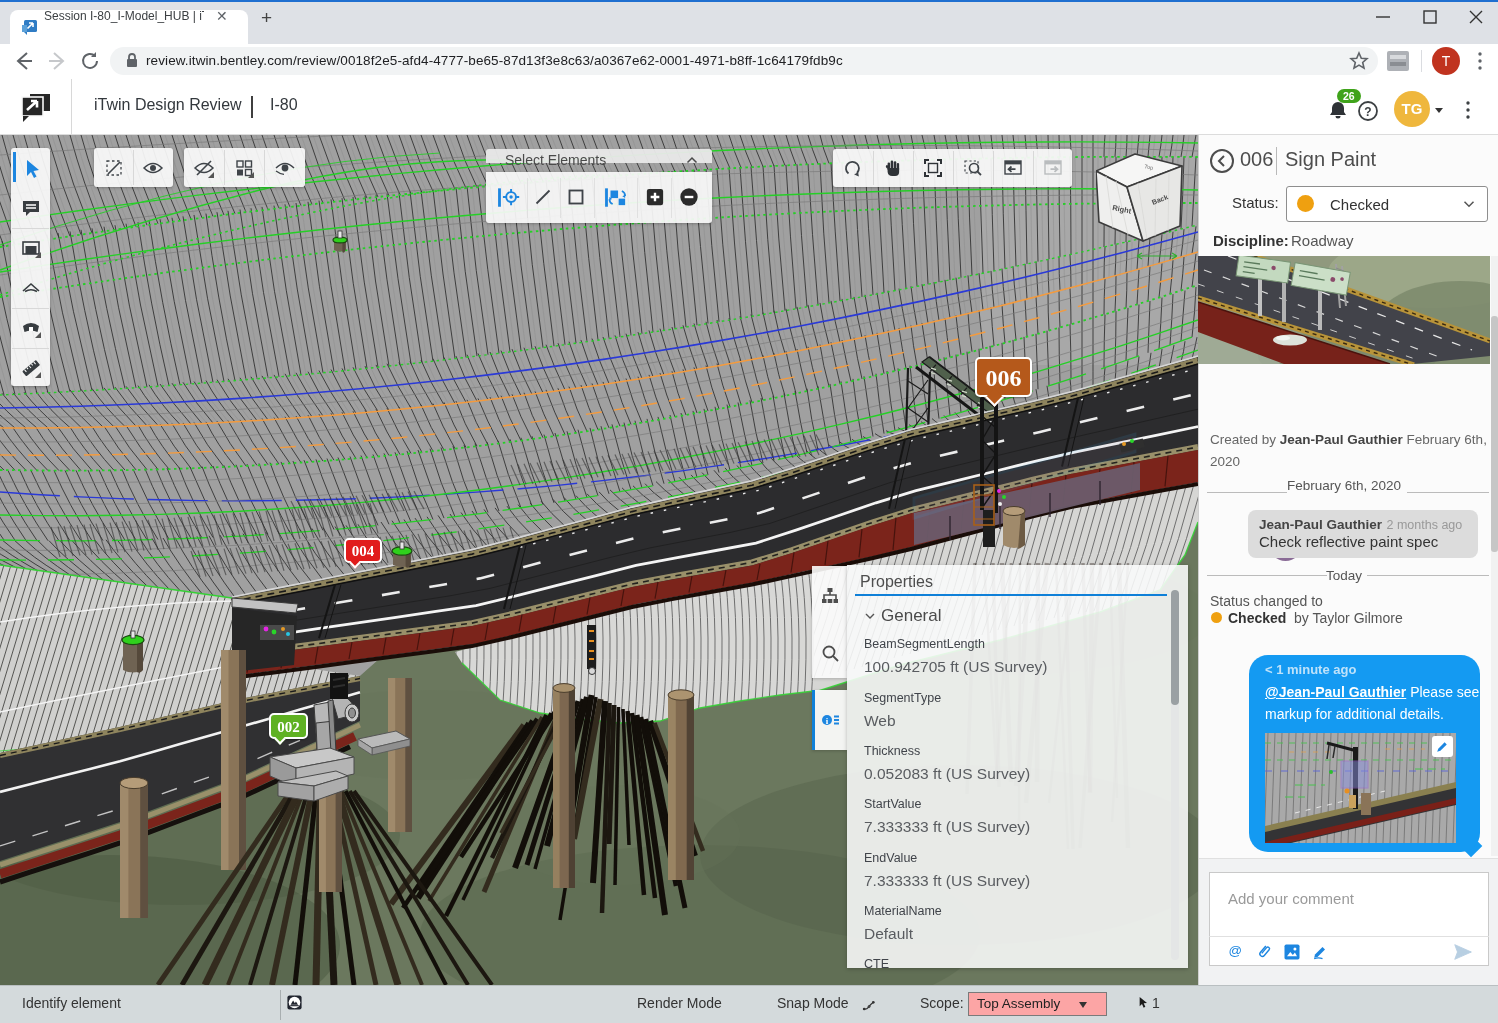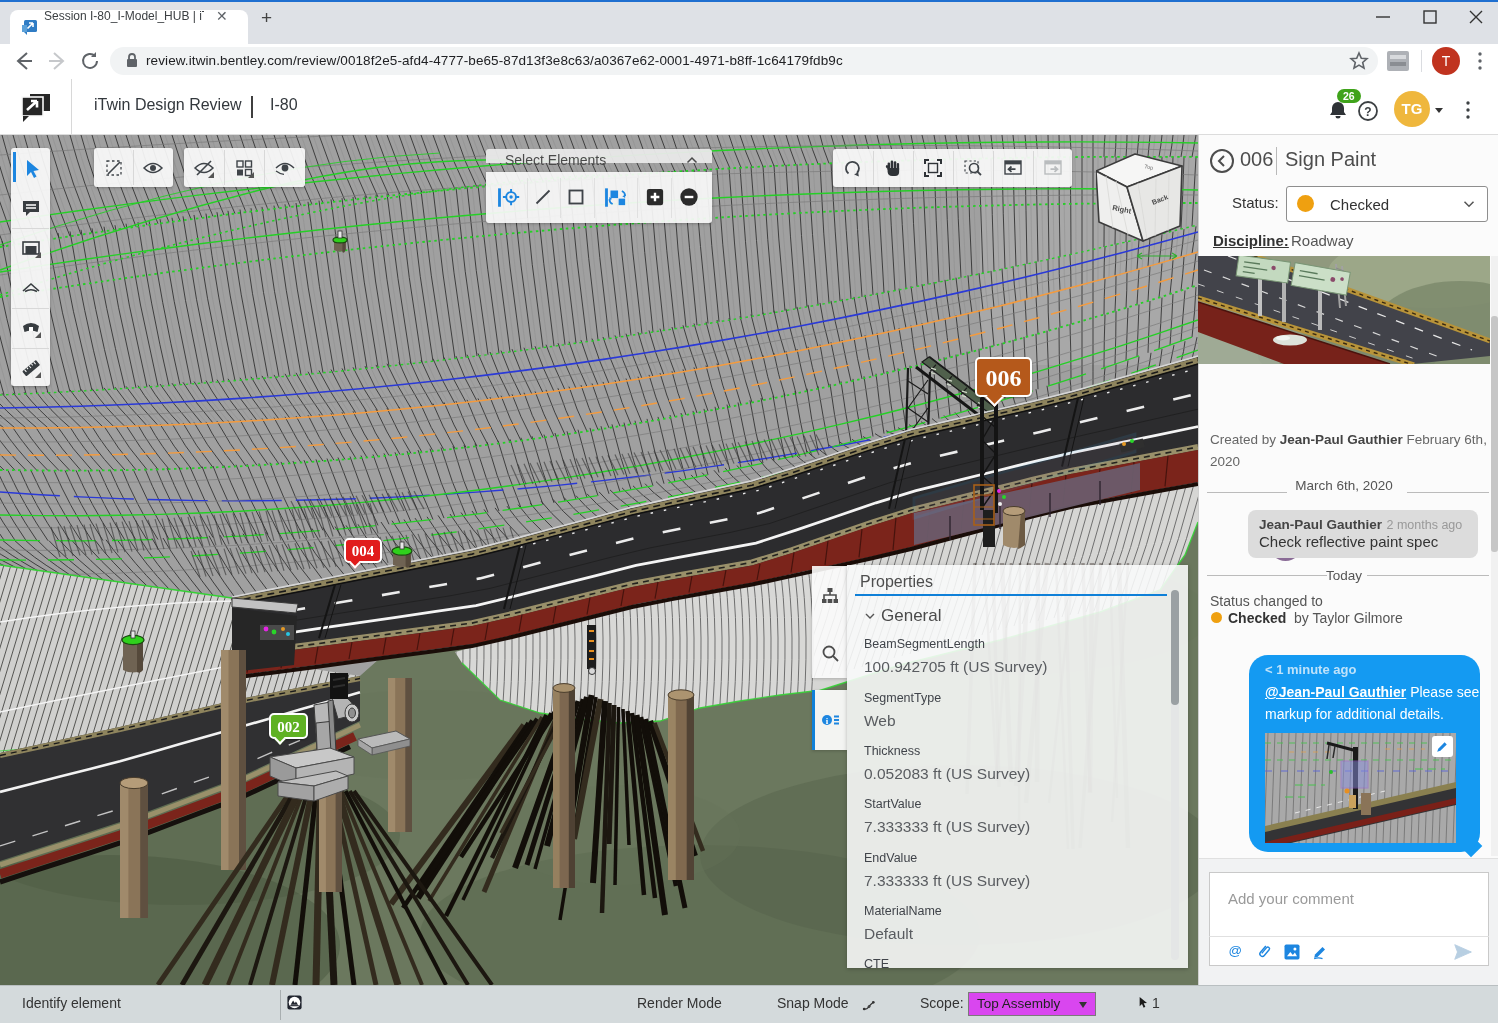--- a/index.html
+++ b/index.html
@@ -31,21 +31,21 @@
 #selbody{left:486px;top:37px;width:226px;height:51px;background:rgba(248,248,248,0.92);border-radius:0 0 3px 3px;box-shadow:0 1px 3px rgba(0,0,0,0.25);}
 
 .marker{position:absolute;color:#fff;font-family:"Liberation Serif",serif;font-weight:bold;text-align:center;border:2.5px solid #fff;border-radius:5px;box-shadow:0 1px 2px rgba(0,0,0,0.35);}
 .marker .tail{position:absolute;width:13px;height:13px;transform:rotate(45deg);}
 
 #sb-title{left:1240px;top:148px;font-size:20px;color:#4d4d4d;}
 #signpaint{left:1285px;top:148px;font-size:20px;color:#4d4d4d;}
 .sbdiv{position:absolute;background:#b9b9b9;}
 #statuslbl{left:1232px;top:194px;font-size:15px;color:#333;}
 #statusdd{left:1286px;top:186px;width:202px;height:36px;background:#fff;border:1px solid #8e8e8e;border-radius:3px;}
-#disclbl{left:1213px;top:232px;font-size:15px;color:#333;font-weight:bold;text-decoration:underline;}
+#disclbl{left:1213px;top:232px;font-size:15px;color:#333;font-weight:bold;}
 #discval{left:1291px;top:232px;font-size:15px;color:#555;}
 #thumb{left:1198px;top:256px;width:292px;height:108px;overflow:hidden;}
 #gosave{left:1198px;top:364px;width:292px;height:52px;background:#000;color:#fff;font-size:15px;text-align:center;line-height:52px;}
 #created{left:1210px;top:429px;width:280px;font-size:13.5px;color:#666;line-height:22px;}
 .tdivline{position:absolute;height:1px;background:#bbb;top:492px;}
 #febdate{left:1198px;top:478px;width:292px;text-align:center;font-size:13.5px;color:#555;}
 #jg{left:1269px;top:528px;width:33px;height:33px;border-radius:50%;background:#8a6b96;color:#000000;font-size:13px;text-align:center;line-height:33px;}
 #jgbubble{left:1248px;top:510px;width:230px;height:48px;background:#dcdcdc;border-radius:8px;padding:5px 0 0 11px;}
 #todaydiv{left:1198px;top:568px;width:292px;text-align:center;font-size:13.5px;color:#555;}
 .tdivline2{position:absolute;height:1px;background:#bbb;top:575px;}
@@ -61,21 +61,21 @@
 #proppanel{left:847px;top:565px;width:341px;height:403px;background:rgba(251,252,252,0.88);box-shadow:0 1px 4px rgba(0,0,0,0.25);}
 #proptitle{left:860px;top:573px;font-size:16px;color:#4d4d4d;}
 #propline{left:855px;top:594px;width:312px;height:2px;background:#0f80d8;}
 #general{left:881px;top:606px;font-size:17px;color:#4a4a4a;}
 .plabel{position:absolute;left:864px;font-size:12.5px;color:#40444a;}
 .pvalue{position:absolute;left:864px;font-size:15.5px;color:#595c60;}
 #propscroll{left:1171px;top:590px;width:8px;height:115px;background:#9aa0a3;border-radius:4px;}
 #propscrolltrack{left:1171px;top:600px;width:8px;height:360px;background:#e4e6e6;border-radius:4px;}
 
 #statusbar{left:0;top:985px;width:1498px;height:38px;background:#d4dadc;border-top:1px solid #b9bfc1;font-size:14px;color:#333;}
-#scopebox{left:968px;top:992px;width:128px;height:24px;background:#d946ef;border:1px solid #7a7a7a;font-size:13.5px;color:#222;padding:3px 4px 0 8px;}
+#scopebox{left:968px;top:992px;width:139px;height:24px;background:#fca5a5;border:1px solid #7a7a7a;font-size:13.5px;color:#222;padding:3px 4px 0 8px;}
 </style></head><body>
 <div id="page">
     <div class="abs" id="accent"></div>
     <div class="abs" id="tabbar"></div>
     <div class="abs" id="tab"></div>
     <svg class="abs" style="left:21px;top:19px;" width="18" height="16" viewBox="0 0 18 16">
       <rect x="3" y="1" width="13" height="12" rx="1.5" fill="#2f7cc4"></rect>
       <path d="M6.5 9.5 L12 4 M12 4 L12 8 M12 4 L8 4" stroke="#fff" stroke-width="1.6" fill="none"></path>
       <path d="M3 13 l3 0 0 3 Z" fill="#2f7cc4"></path>
       <rect x="1" y="6" width="5" height="7" fill="#5ba0d8"></rect>
@@ -730,21 +730,21 @@
           <rect x="96" y="8" width="56" height="23" fill="#cbdfc7" stroke="#7a9676" stroke-width="1"></rect>
           <path d="M102,15 h18 M102,20 h26" stroke="#5a7a5c" stroke-width="1.3"></path>
           <circle cx="136" cy="18" r="2.4" fill="#8a4a6a"></circle>
           <circle cx="145" cy="16" r="1.8" fill="#8a4a6a"></circle>
         </g>
       </svg>
     </div>
     <div class="abs" id="created"><span style="white-space:nowrap;">Created by <b style="color:#444;">Jean-Paul Gauthier</b> February 6th,</span><br>2020</div>
     <div class="abs tdivline" style="left:1207px;width:80px;"></div>
     <div class="abs tdivline" style="left:1407px;width:82px;"></div>
-    <div class="abs" id="febdate">March 6th, 2020</div>
+    <div class="abs" id="febdate">February 6th, 2020</div>
     <div class="abs" id="jg">JG</div>
     <div class="abs" id="jgbubble"><span style="font-size:13.5px;color:#444;font-weight:bold;">Jean-Paul Gauthier</span> <span style="font-size:12.5px;color:#999;">2 months ago</span><br><span style="font-size:15px;color:#333;">Check reflective paint spec</span></div>
     <div class="abs tdivline2" style="left:1207px;width:120px;"></div>
     <div class="abs tdivline2" style="left:1367px;width:122px;"></div>
     <div class="abs" id="todaydiv">Today</div>
     <div class="abs" id="statchg">Status changed to</div>
     <div class="abs" style="left:1211px;top:612px;width:11px;height:11px;border-radius:50%;background:#efa010;"></div>
     <div class="abs" style="left:1228px;top:610px;font-size:14px;color:#333;font-weight:bold;">Checked</div>
     <div class="abs" style="left:1294px;top:610px;font-size:14px;color:#555;">by Taylor Gilmore</div>
     <div class="abs" id="bbtail"></div>

